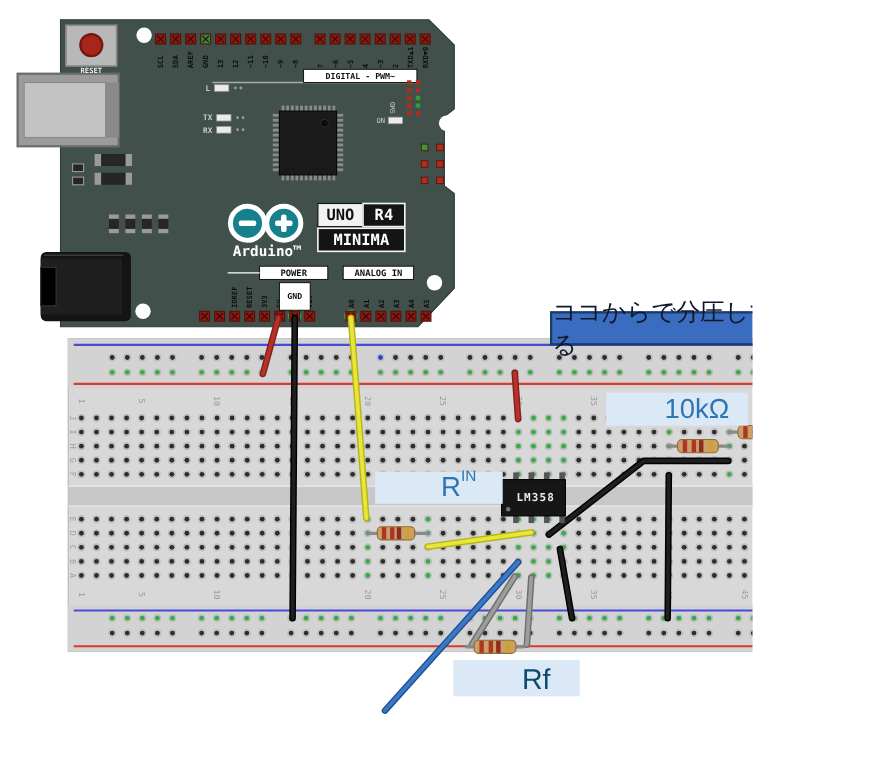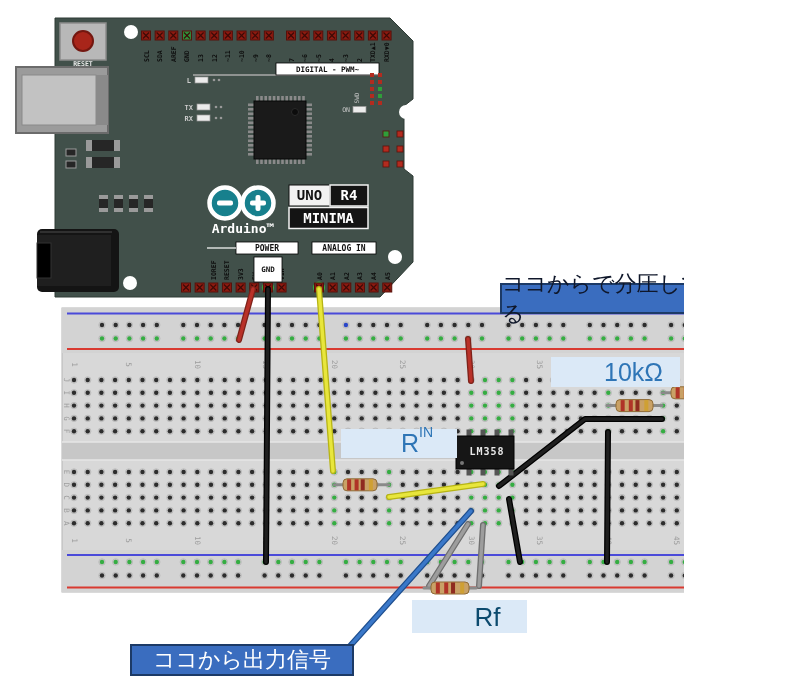--- a/index.html
+++ b/index.html
@@ -1792,16 +1792,13 @@
   <div class="chip" id="chip-10k-bottom" style="background: rgb(219, 233, 247); color: rgb(46, 117, 182);">
     <span>10kΩ</span>
   </div>
   <div class="chip" id="chip-rf" style="background: rgb(219, 233, 247); color: #0c4a6e; align-items: flex-end;">
     <span>Rf</span>
   </div>
 
   <div class="note" id="note-top" style="background: rgb(58, 109, 191); border: 2px solid rgb(28, 58, 102); color: #0f172a;">
     <span>ココからで分圧して2.5Vを作る</span>
   </div>
-  <div class="note" id="note-bottom" style="background: rgb(58, 109, 191); border: 2px solid rgb(28, 58, 102); color: rgb(255, 255, 255);">
-    <span>ココから出力信号</span>
-  </div>
 </div>
 
 </body></html>

